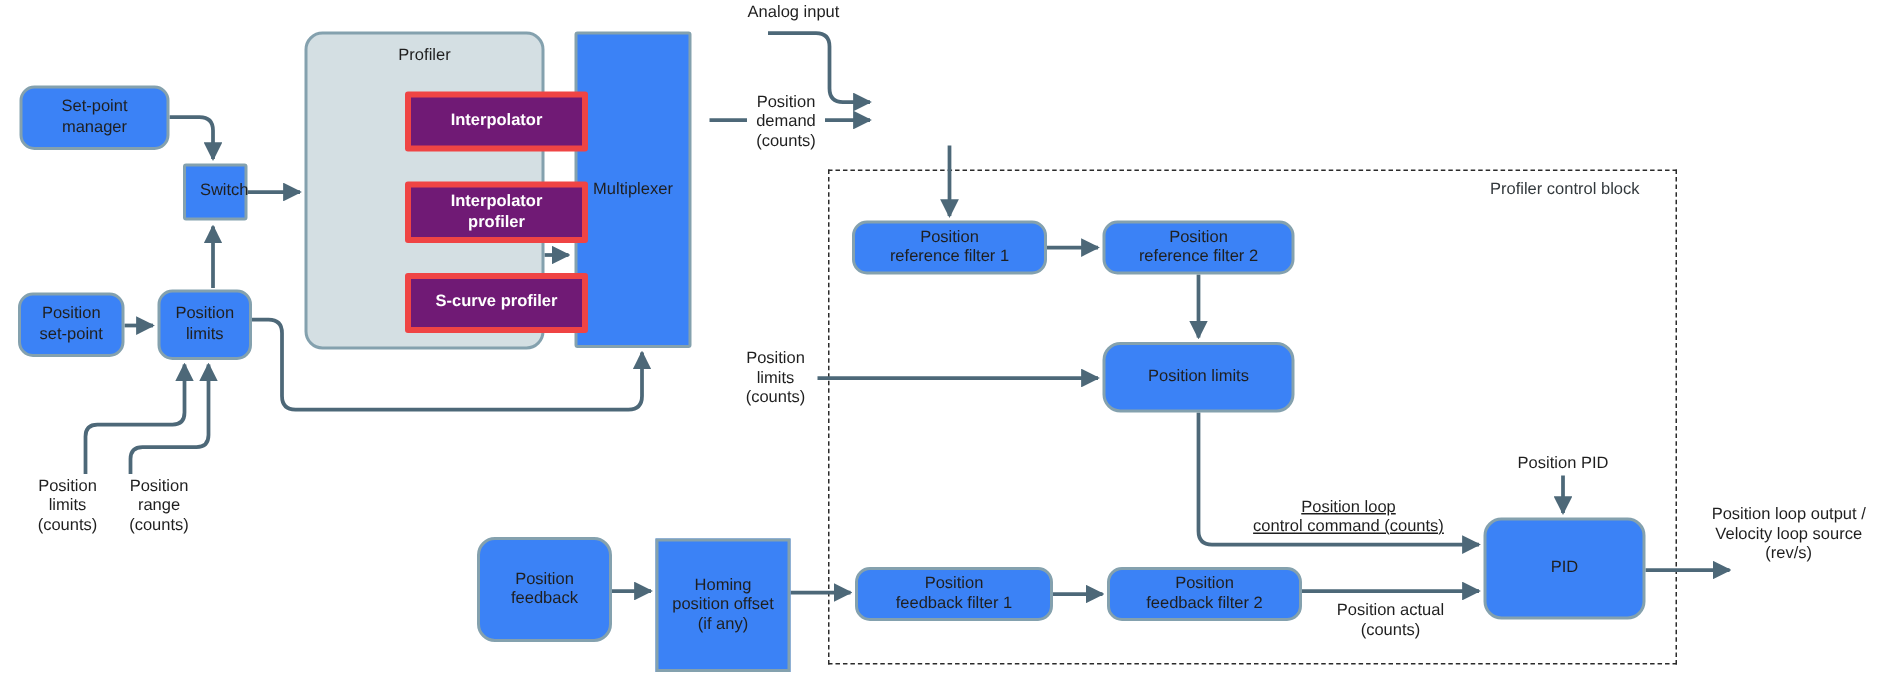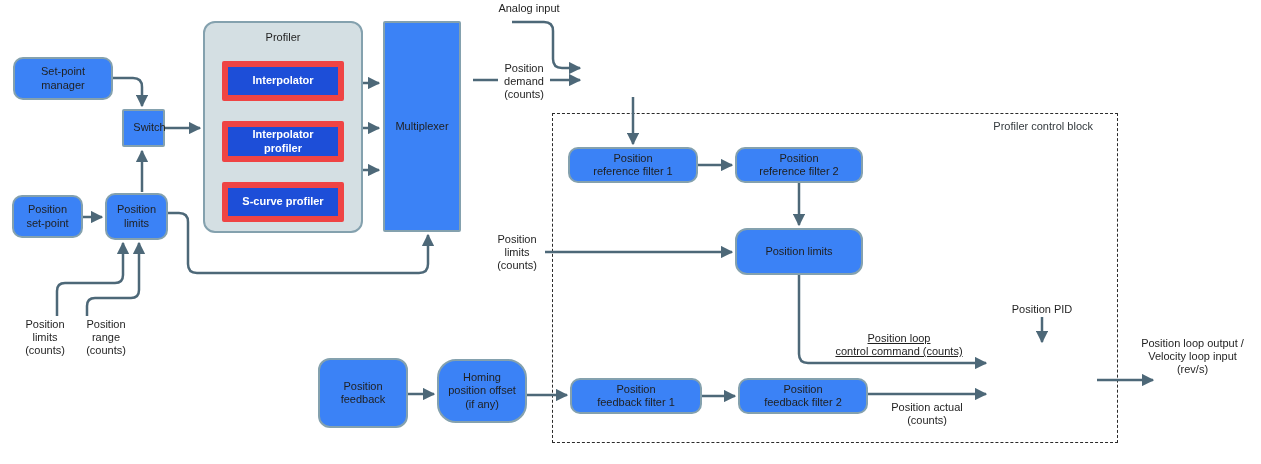--- a/index.html
+++ b/index.html
@@ -25,26 +25,27 @@
     z-index:2;
   }
   .node.square{border-radius:2px;}
   .node.container{
     background:#d4dfe3;
     border-radius:12px;
     align-items:flex-start;
     z-index:1;
   }
   .node.dark{
-    background:#1d4ed8;
-    border:6px solid #ef4444;
+    background:#701a75;
+    border:4px solid #ef4444;
     color:#ffffff;
     font-weight:bold;
     border-radius:2px;
     z-index:3;
+    margin-left:48px;
   }
   .container-title{
     position:absolute;top:8px;left:0;right:0;
     text-align:center;
   }
   .dashed-box{
     position:absolute;
     box-sizing:border-box;
     border:1px dashed #2b2b2b;
     z-index:0;
@@ -127,25 +128,26 @@
 limits</div>
 
   <div class="node" style="left:568px;top:147px;width:130px;height:36px;">Position
 reference filter 1</div>
 
   <div class="node" style="left:735px;top:147px;width:128px;height:36px;">Position
 reference filter 2</div>
 
   <div class="node" style="left:735px;top:228px;width:128px;height:47px;border-radius:12px;">Position limits</div>
 
+  <div class="node" style="left:989px;top:345px;width:108px;height:68px;border-radius:12px;">PID</div>
 
   <div class="node" style="left:318px;top:358px;width:90px;height:70px;border-radius:12px;">Position
 feedback</div>
 
-  <div class="node" style="left:437px;top:359px;width:90px;height:64px;border-radius:19px;">Homing
+  <div class="node" style="left:437px;top:359px;width:90px;height:89px;border-radius:0;">Homing
 position offset
 (if any)</div>
 
   <div class="node" style="left:570px;top:378px;width:132px;height:36px;">Position
 feedback filter 1</div>
 
   <div class="node" style="left:738px;top:378px;width:130px;height:36px;">Position
 feedback filter 2</div>
 
   <div class="lbl" style="left:493px;top:2px;width:72px;">Analog input</div>
@@ -168,16 +170,16 @@
 
   <div class="lbl" style="left:1005px;top:303px;width:74px;">Position PID</div>
 
   <div class="lbl" style="left:831px;top:332px;width:136px;text-decoration:underline;">Position loop
 control command (counts)</div>
 
   <div class="lbl" style="left:884px;top:401px;width:86px;text-align:center;">Position actual
 (counts)</div>
 
   <div class="lbl" style="left:1124px;top:337px;width:137px;">Position loop output /
-Velocity loop input
+Velocity loop source
 (rev/s)</div>
 
 </div>
 
 </body></html>

